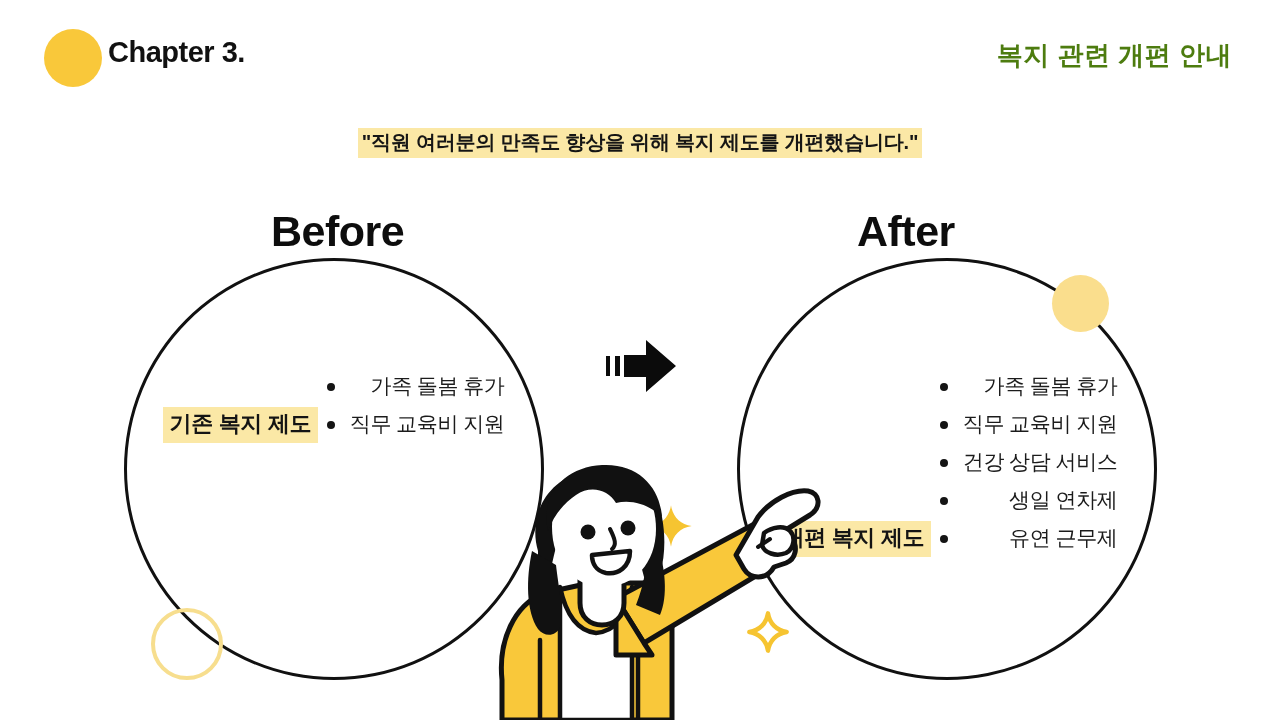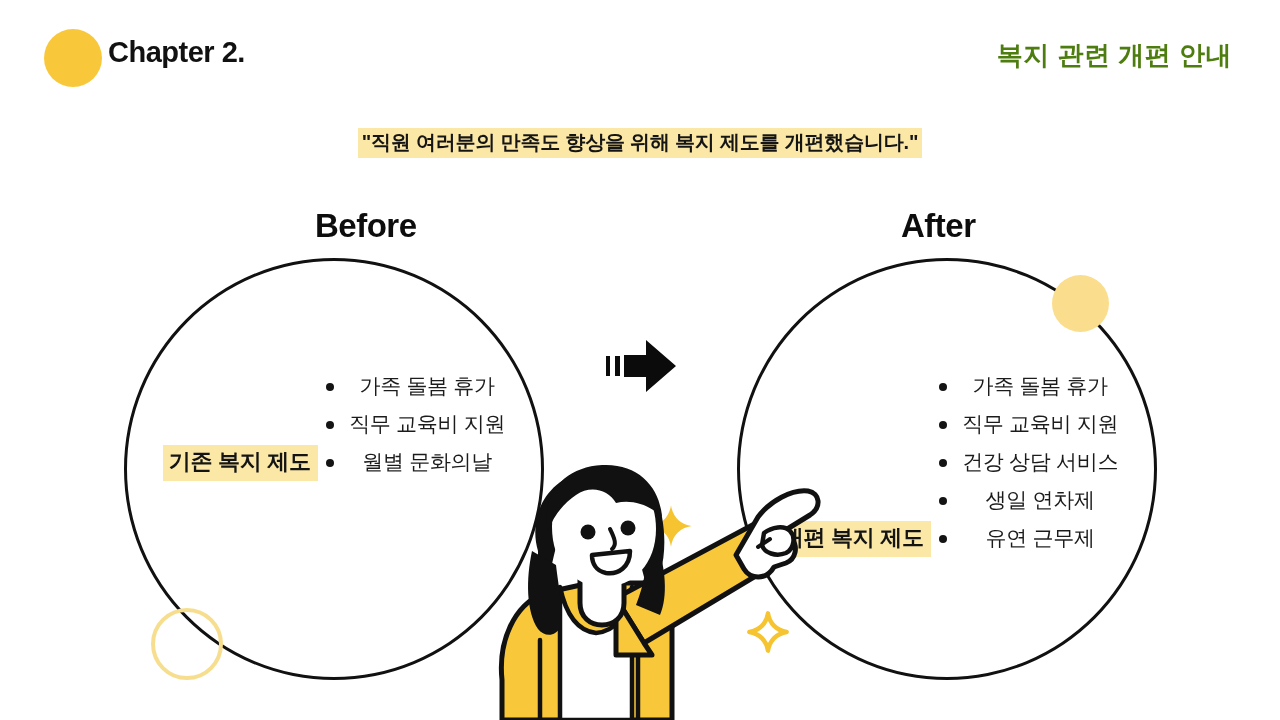--- a/index.html
+++ b/index.html
@@ -65,25 +65,24 @@
     font-size: 20px;
     font-weight: bold;
     color: #151515;
     letter-spacing: -0.2px;
     line-height: 1.15;
   }
 
   
   .big-heading {
     position: absolute;
-    font-size: 33px;
+    font-size: 43px;
     font-weight: bold;
     color: #0d0d0d;
     letter-spacing: -0.5px;
-    margin-left: 44px;
   }
   #before-heading { left: 271px; top: 207px; }
   #after-heading  { left: 857px; top: 207px; }
 
   
   .big-circle {
     position: absolute;
     border: 3px solid #111111;
     border-radius: 50%;
     box-sizing: border-box;
@@ -128,21 +127,22 @@
     font-size: 22px;
     font-weight: bold;
     color: #141414;
     letter-spacing: -0.3px;
   }
   .benefit-list {
     list-style: none;
     margin: 22px 0 0 0;
     padding: 0;
     display: inline-block;
-    text-align: center;
+    text-align: right;
+    font-family: Liberation Serif, serif;
   }
   .benefit-list li {
     position: relative;
     padding-left: 27px;
     font-size: 21px;
     line-height: 38px;
     color: #1b1b1b;
     letter-spacing: -0.3px;
     white-space: nowrap;
   }
@@ -179,41 +179,40 @@
   }
   #sparkle-1 { left: 648px; top: 503px; width: 46px; height: 46px; }
   #sparkle-2 { left: 746px; top: 610px; width: 44px; height: 44px; }
 </style>
 </head>
 <body>
 
 <div id="slide">
 
   <div id="chapter-dot"></div>
-  <div id="chapter-label">Chapter 2.</div>
+  <div id="chapter-label">Chapter 3.</div>
   <div id="header-title">복지 관련 개편 안내</div>
 
   <div id="quote-wrap">
     <span id="quote-text">"직원 여러분의 만족도 향상을 위해 복지 제도를 개편했습니다."</span>
   </div>
 
   <div class="big-heading" id="before-heading">Before</div>
   <div class="big-heading" id="after-heading">After</div>
 
   <div class="big-circle" id="circle-before"></div>
   <div class="big-circle" id="circle-after"></div>
   <div id="ring-deco"></div>
   <div id="dot-deco"></div>
 
   <div class="panel" id="panel-before">
     <span class="panel-title">기존 복지 제도</span>
     <ul class="benefit-list">
       <li>가족 돌봄 휴가</li>
       <li>직무 교육비 지원</li>
-      <li>월별 문화의날</li>
     </ul>
   </div>
 
   <div class="panel" id="panel-after">
     <span class="panel-title">개편 복지 제도</span>
     <ul class="benefit-list">
       <li>가족 돌봄 휴가</li>
       <li>직무 교육비 지원</li>
       <li>건강 상담 서비스</li>
       <li>생일 연차제</li>

